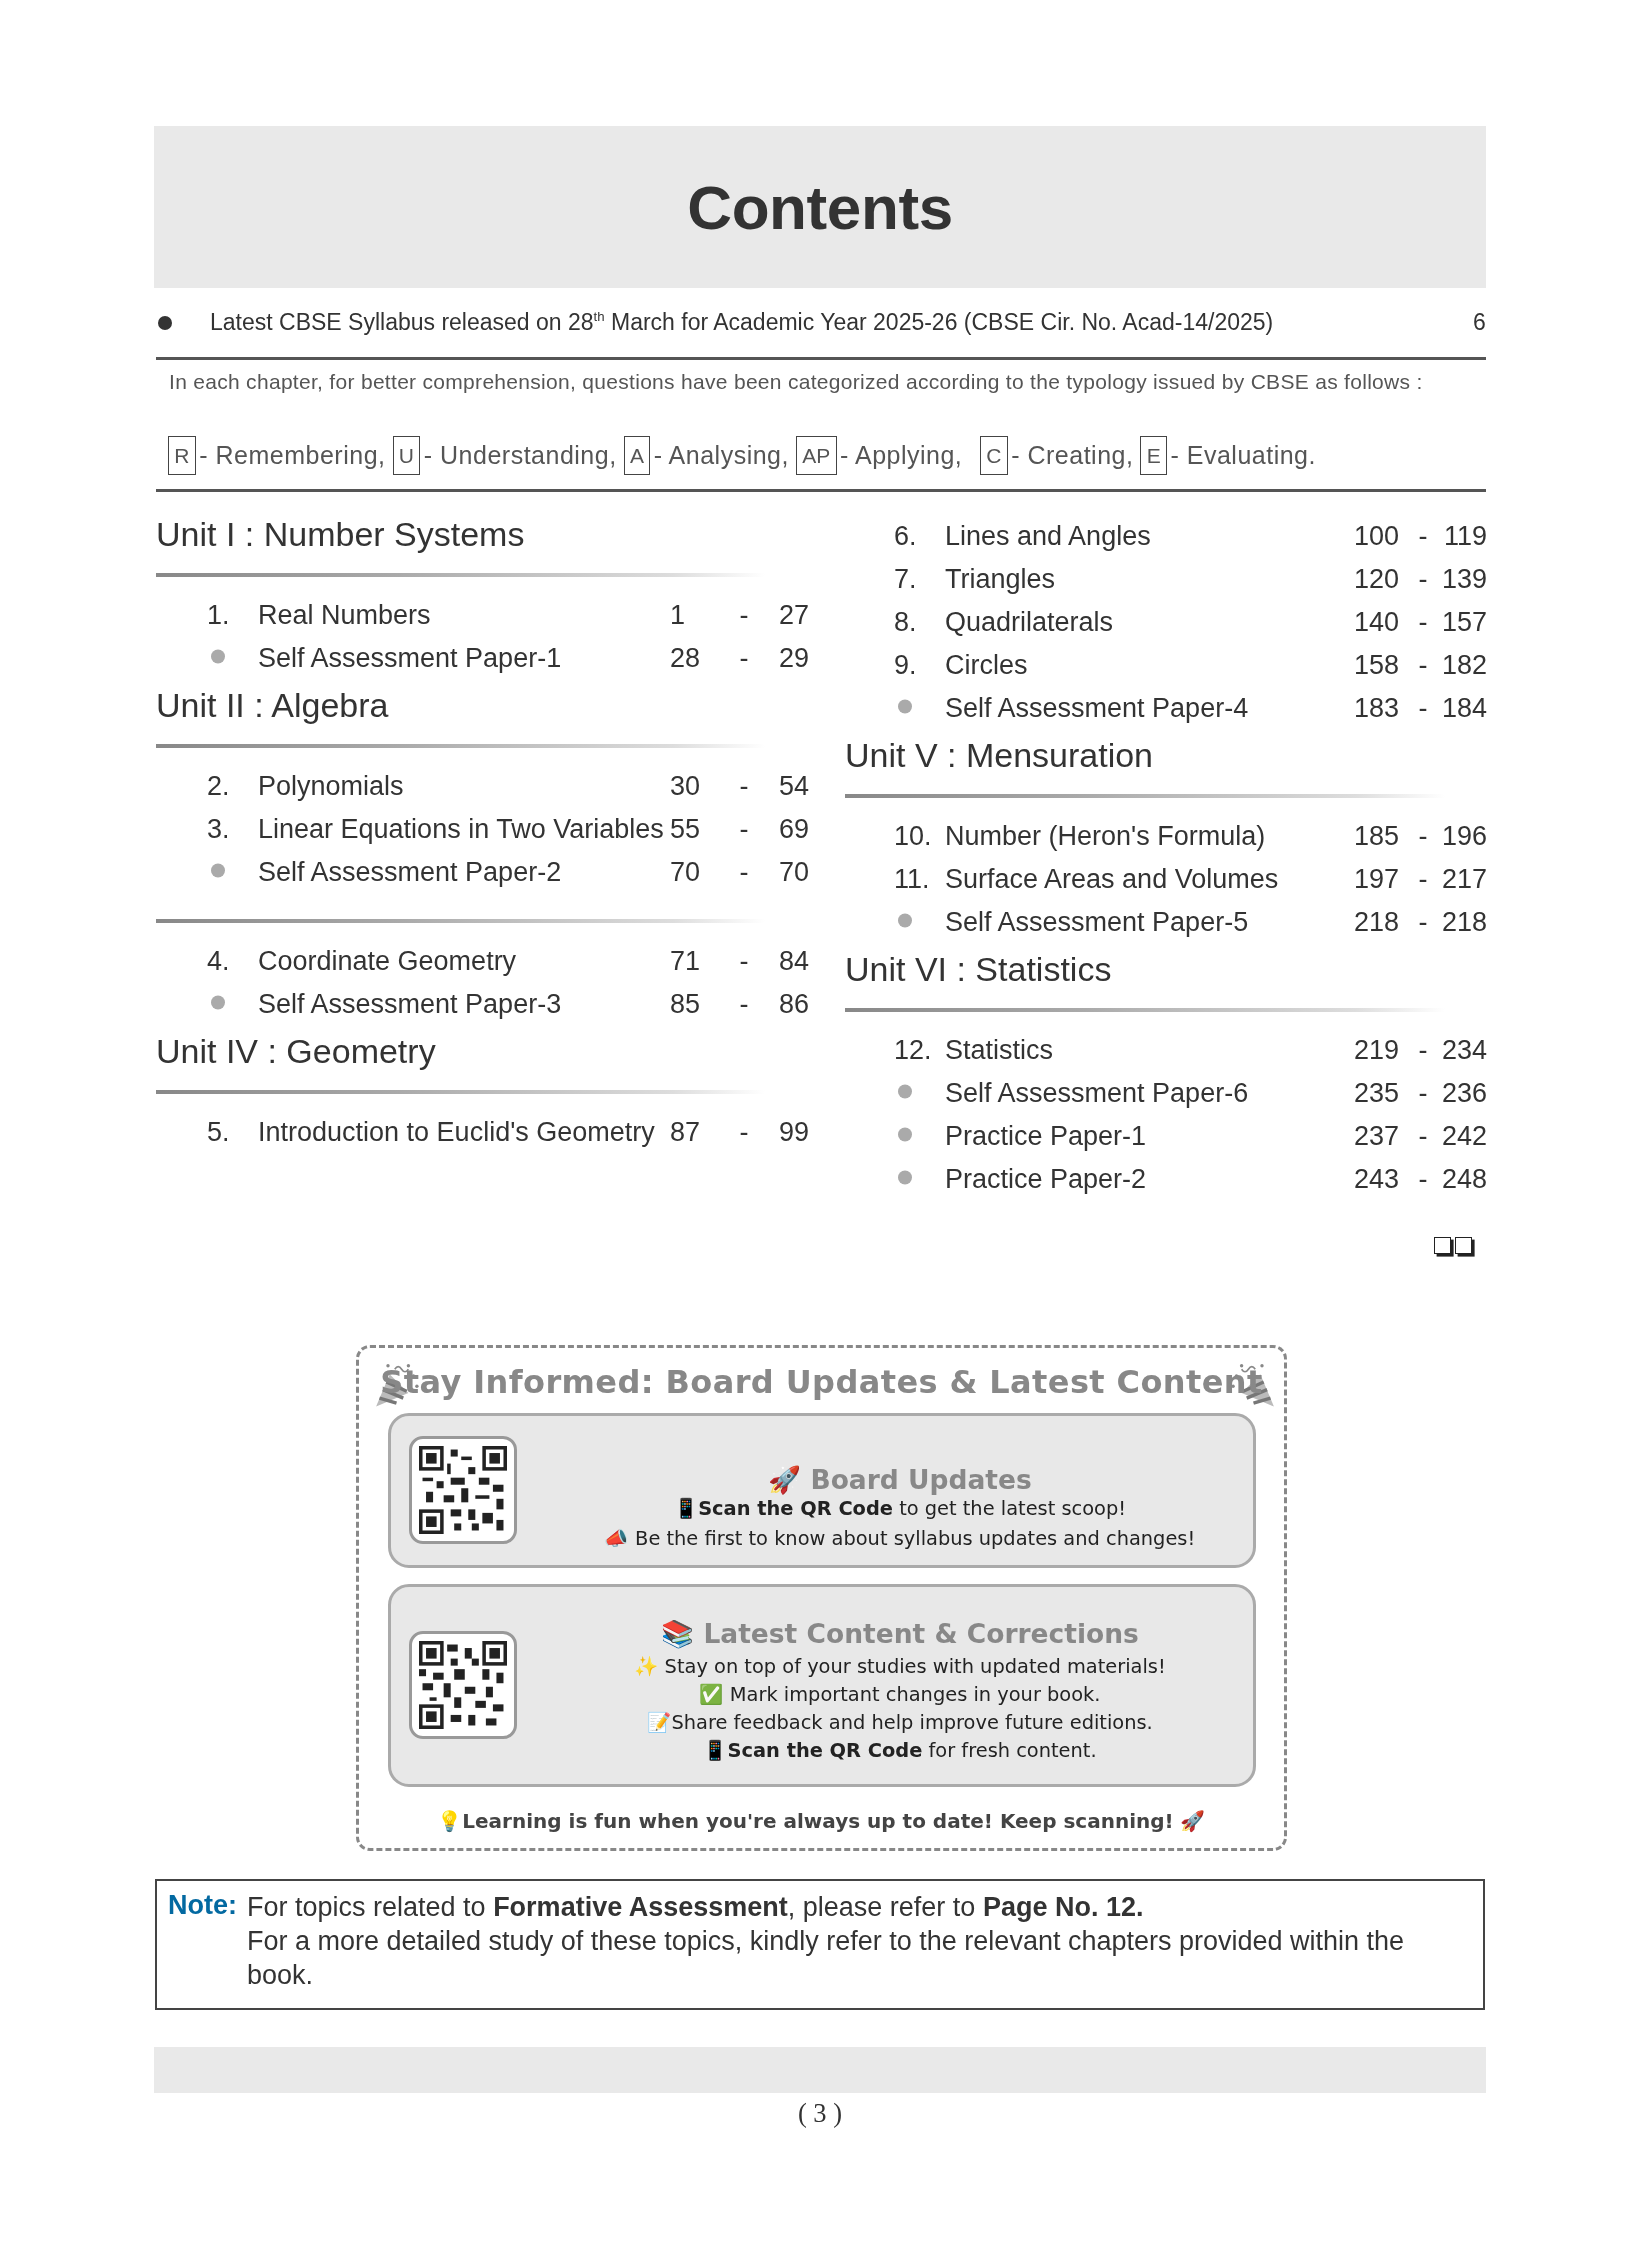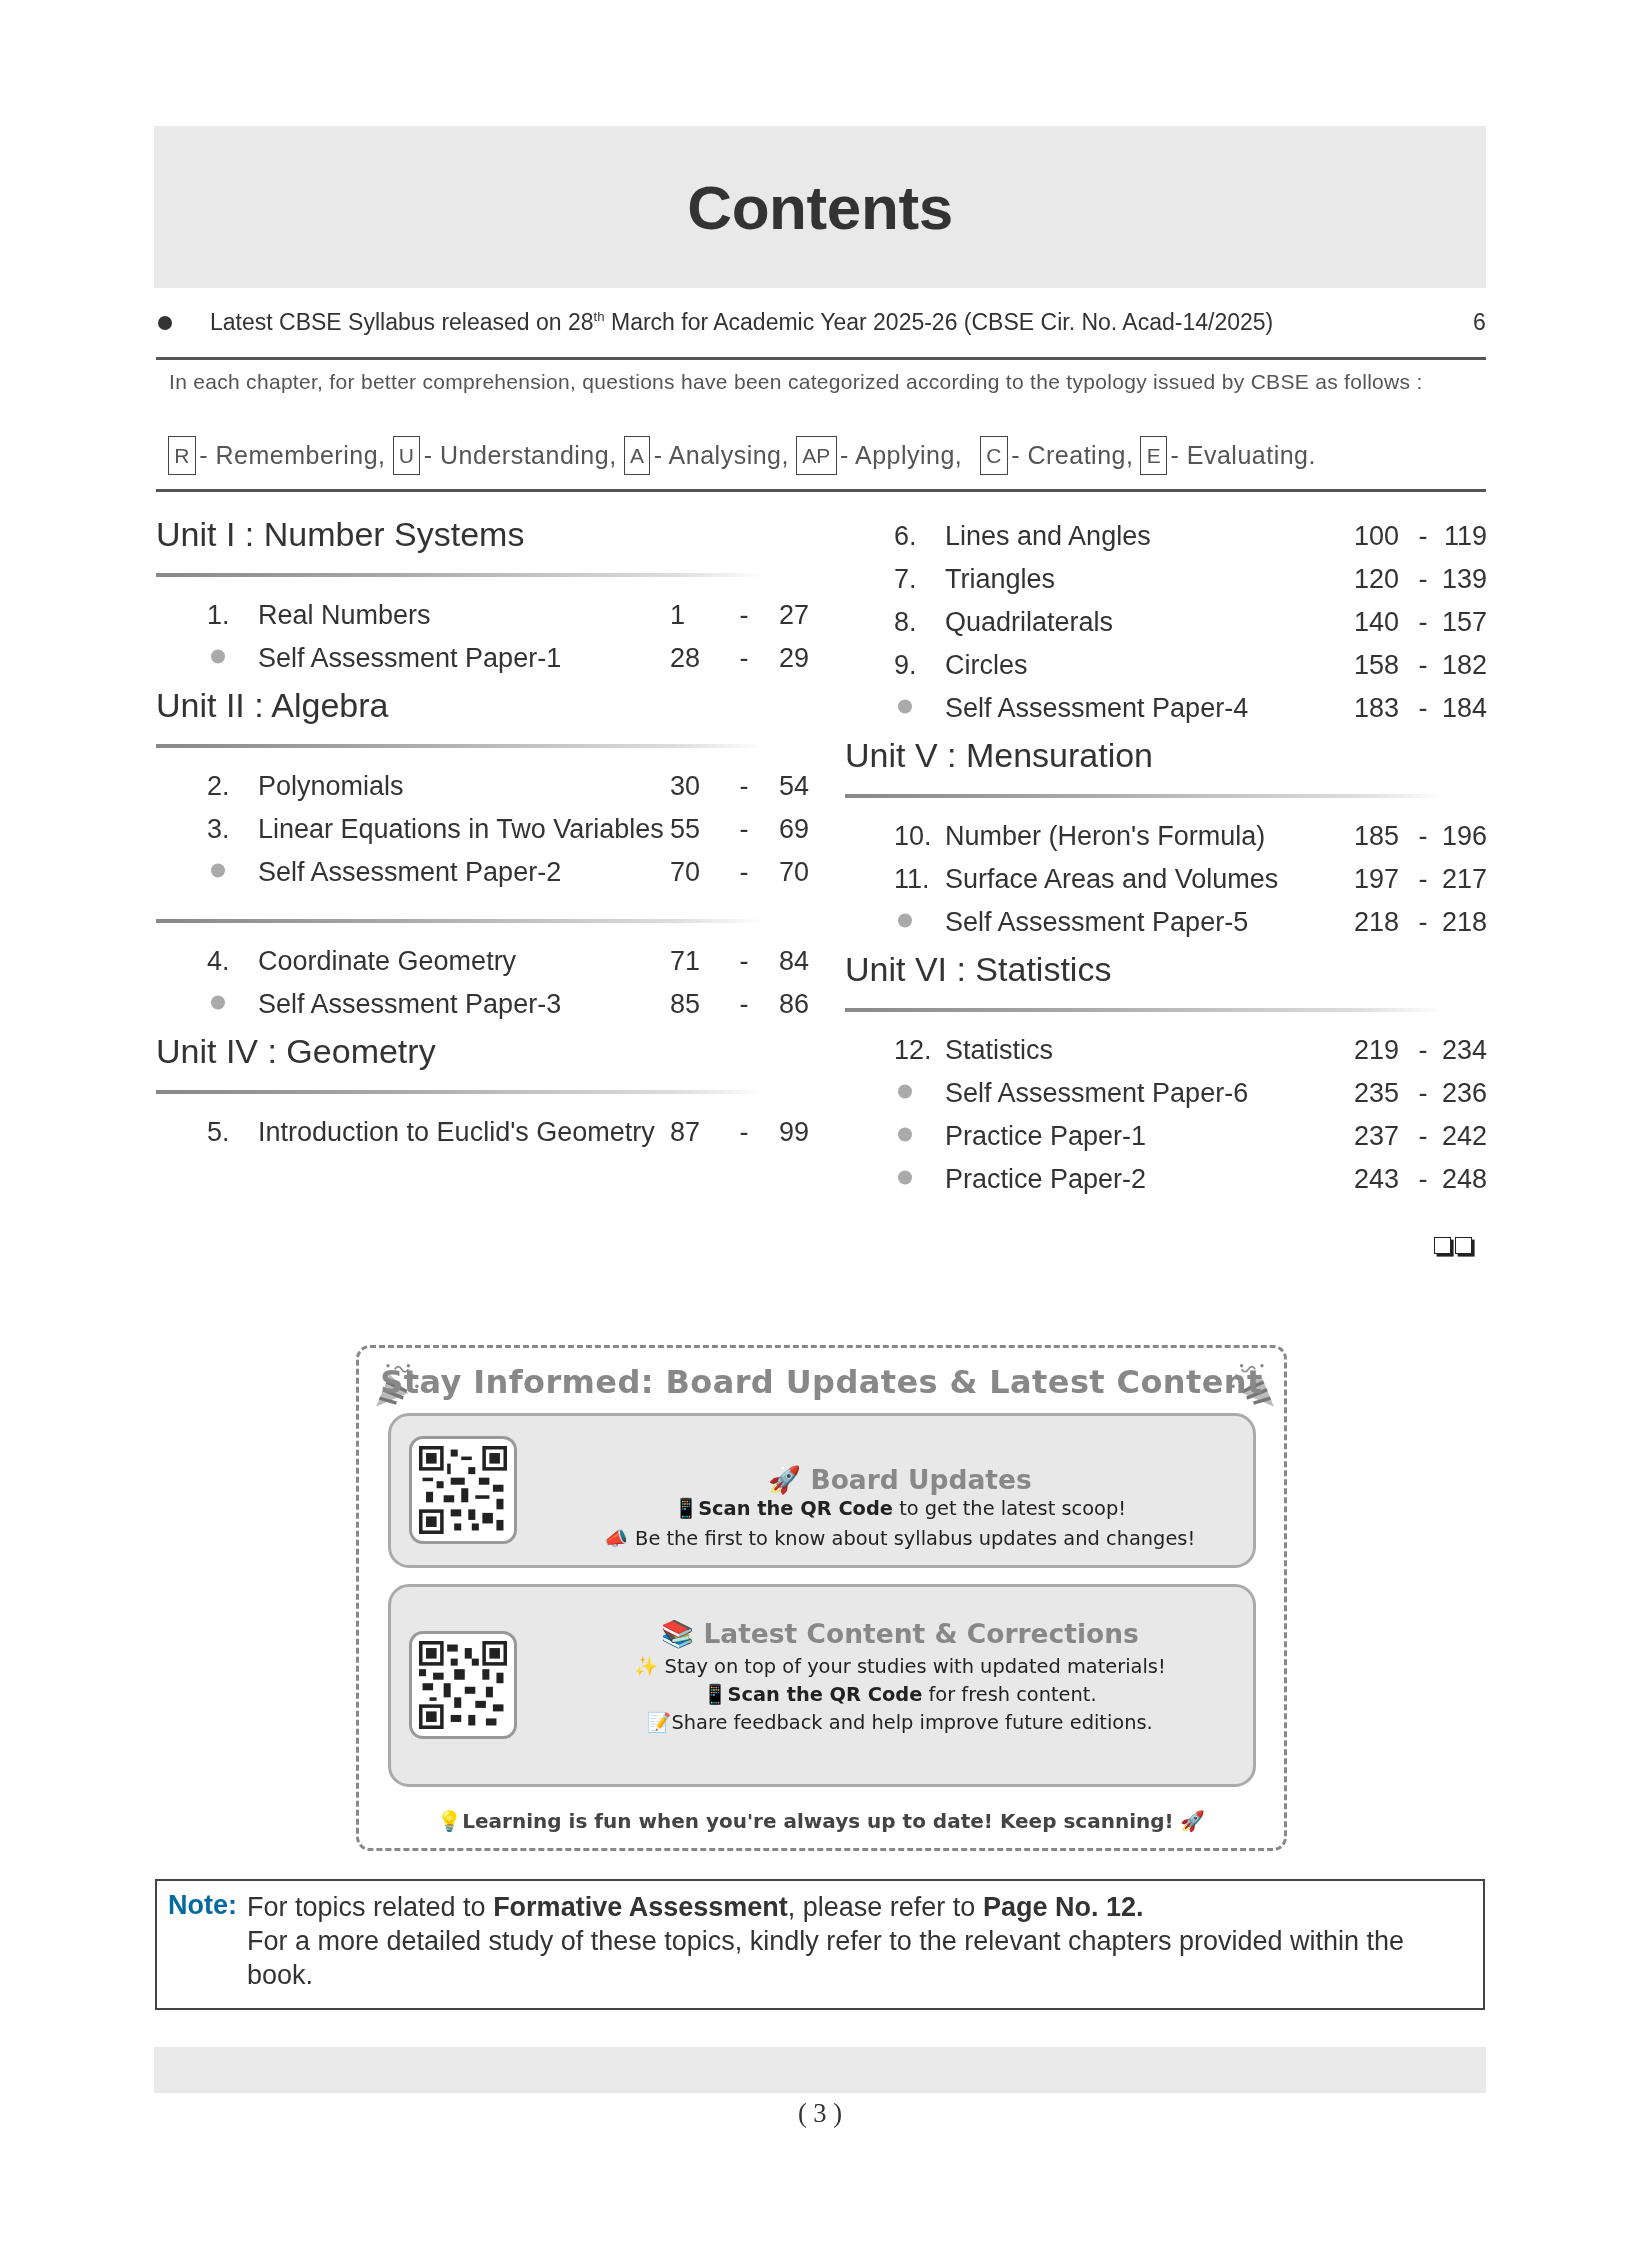--- a/index.html
+++ b/index.html
@@ -423,22 +423,23 @@
       <rect x="21" y="18" width="3" height="2"></rect>
         <rect x="9" y="21" width="3" height="2"></rect>
         <rect x="14" y="21" width="2" height="3"></rect>
         <rect x="19" y="22" width="3" height="2"></rect>
     </g>
   </svg>
 </div>
 <div class="abs" style="left:547px; top:1618px; width:706px;">
   <div class="panel-head comic"><span style="color:#777;">📚 </span><span>Latest Content &amp; Corrections</span></div>
   <div class="panel-line comic" style="margin-top:3.5px;"><span style="color:#ddd;">✨ </span><span>Stay on top of your studies with updated materials!</span></div>
+  <div class="panel-line comic"><span style="color:#666;">✅ </span><span>Mark important changes in your book.</span></div>
+  <div class="panel-line comic"><span style="color:#888;">📝</span><span>Share feedback and help improve future editions.</span></div>
   <div class="panel-line comic"><span style="color:#888;">📱</span><b>Scan the QR Code</b><span> for fresh content.</span></div>
-  <div class="panel-line comic"><span style="color:#888;">📝</span><span>Share feedback and help improve future editions.</span></div>
 </div>
 
 <div class="abs footer-line comic"><span style="color:#999;">💡</span><span>Learning is fun when you're always up to date! Keep scanning!</span><span style="color:#999;"> 🚀</span></div>
 
 <div class="abs note-box"></div>
 <div class="abs note-label">Note:</div>
 <div class="abs note-text">
   <div><span>For topics related to </span><b>Formative Assessment</b><span>, please refer to </span><b>Page No. 12.</b></div>
   <div>For a more detailed study of these topics, kindly refer to the relevant chapters provided within the book.</div>
 </div>

